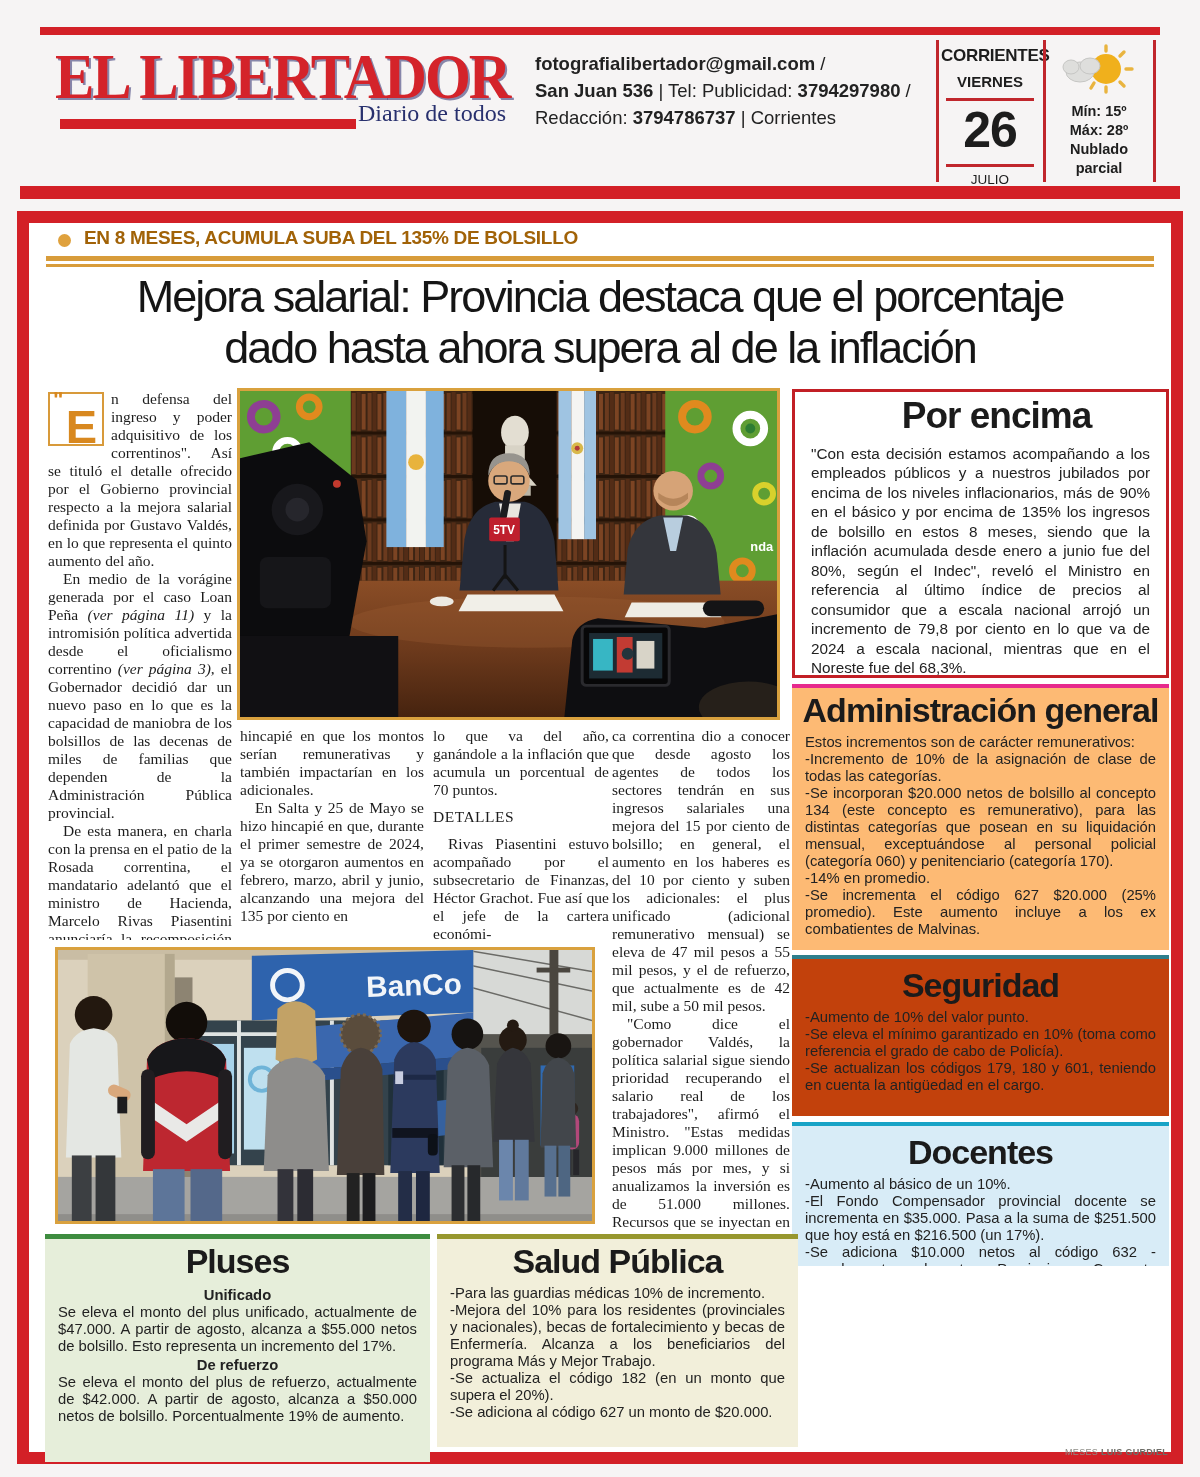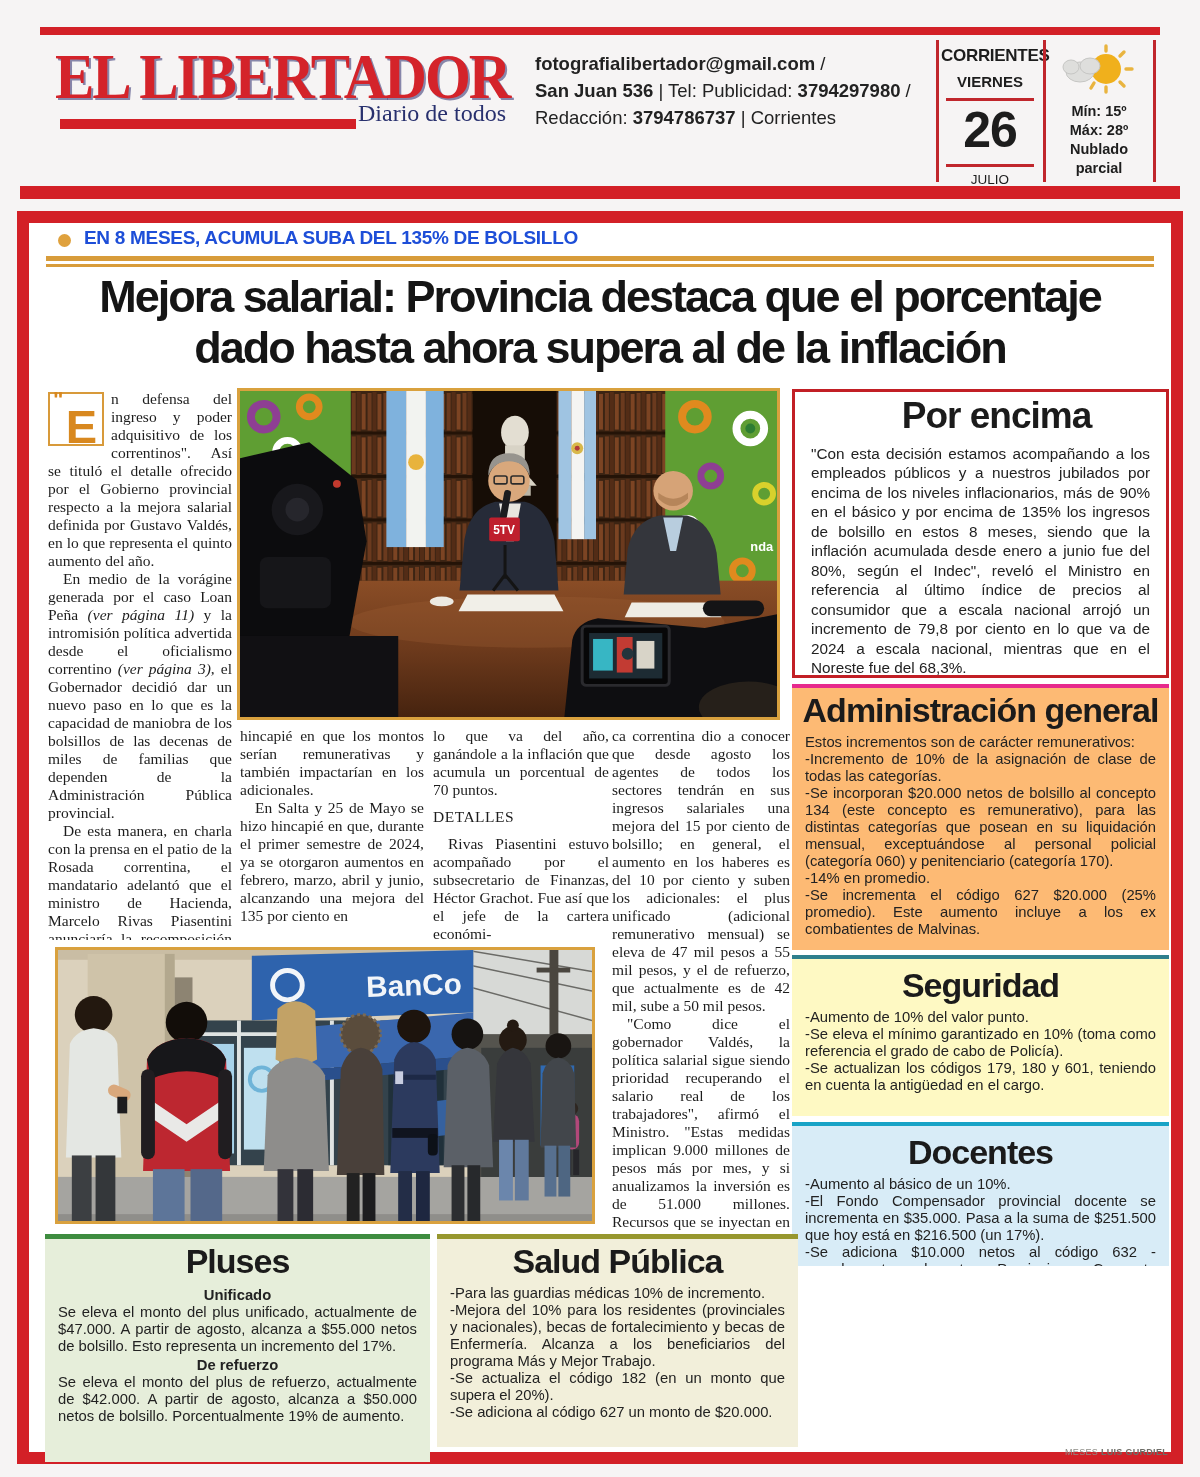--- a/index.html
+++ b/index.html
@@ -27,26 +27,26 @@
   .weatherbox{position:absolute;left:1048px;top:42px;width:102px;text-align:center;color:#1d1d1d;}
   .w-line{font-size:14.5px;font-weight:bold;line-height:1.3;}
   .header-bar{position:absolute;left:20px;top:186px;width:1160px;height:13px;background:#d32027;}
 
   
   .frame{position:absolute;left:17px;top:211px;width:1166px;height:1253px;box-sizing:border-box;
     border:12px solid #d32027;background:#ffffff;}
 
   
   .kicker-dot{position:absolute;left:58px;top:234px;width:13px;height:13px;border-radius:50%;background:#dfa13d;}
-  .kicker{position:absolute;left:84px;top:227px;font-size:19px;font-weight:bold;letter-spacing:-0.3px;color:#1d4ed8;}
+  .kicker{position:absolute;left:84px;top:227px;font-size:19px;font-weight:bold;letter-spacing:-0.3px;color:#a16207;}
   .gold-rule{position:absolute;left:46px;width:1108px;background:#d89c3a;}
   .gr1{top:256px;height:5px;}
   .gr2{top:264px;height:3px;}
   .headline{position:absolute;left:30px;top:271px;width:1140px;margin:0;text-align:center;
-    font-size:45px;font-weight:bold;letter-spacing:-2px;line-height:1.14;color:#151515;}
+    font-size:45px;font-weight:normal;letter-spacing:-2px;line-height:1.14;color:#151515;}
   .headline span{display:block;}
 
   
   .col{position:absolute;font-family:"Liberation Serif",serif;font-size:15.5px;line-height:18px;
     text-align:justify;color:#1d1d1d;overflow:hidden;hyphens:auto;}
   .col p{margin:0;}
   .col p.ind{text-indent:15px;}
   .col1{left:48px;top:390px;width:184px;height:550px;}
   .col2{left:240px;top:727px;width:184px;height:216px;}
   .col3{left:433px;top:727px;width:176px;height:216px;}
@@ -63,21 +63,21 @@
   .photo2{left:55px;top:947px;width:540px;height:277px;}
 
   
   .box{position:absolute;box-sizing:border-box;overflow:hidden;}
   .box h2{margin:4px 0 3px;text-align:center;font-size:34px;letter-spacing:-1px;color:#1b1b1b;line-height:1.1;}
   .box-body{font-size:14.8px;line-height:17px;color:#222;text-align:justify;padding:2px 13px 6px;}
   .box-encima{left:792px;top:389px;width:377px;height:289px;background:#fff;border:3px solid #c21f25;}
   .box-encima h2{font-size:37px;padding-left:32px;}
   .box-encima .box-body{font-size:15.3px;line-height:19.5px;padding:4px 16px;}
   .box-admin{left:792px;top:684px;width:377px;height:266px;background:#fdba74;border-top:4px solid #e62a8d;}
-  .box-seguridad{left:792px;top:955px;width:377px;height:161px;background:#fef9c3;border-top:4px solid #2e7f8d;}
+  .box-seguridad{left:792px;top:955px;width:377px;height:161px;background:#c2410c;border-top:4px solid #2e7f8d;}
   .box-seguridad h2{margin-top:8px;}
   .box-docentes{left:792px;top:1122px;width:377px;height:144px;background:#d8ecf7;border-top:4px solid #18a3c6;}
   .box-docentes h2{margin-top:8px;}
   .box-vialidad{left:792px;top:1313px;width:377px;height:126px;background:#dbdce8;border-top:4px solid #56548d;}
   .box-pluses{left:45px;top:1234px;width:385px;height:228px;background:#e6eeda;border-top:5px solid #3e8c3f;}
   .box-salud{left:437px;top:1234px;width:361px;height:213px;background:#f2efda;border-top:5px solid #97972e;}
   .box .subhead{font-weight:bold;text-align:center;margin-top:2px;}
 
   .credit{position:absolute;left:868px;top:1447px;width:300px;text-align:right;font-size:9px;color:#8d8d87;letter-spacing:.3px;}
   .credit-name{font-weight:bold;color:#6e6e68;}

